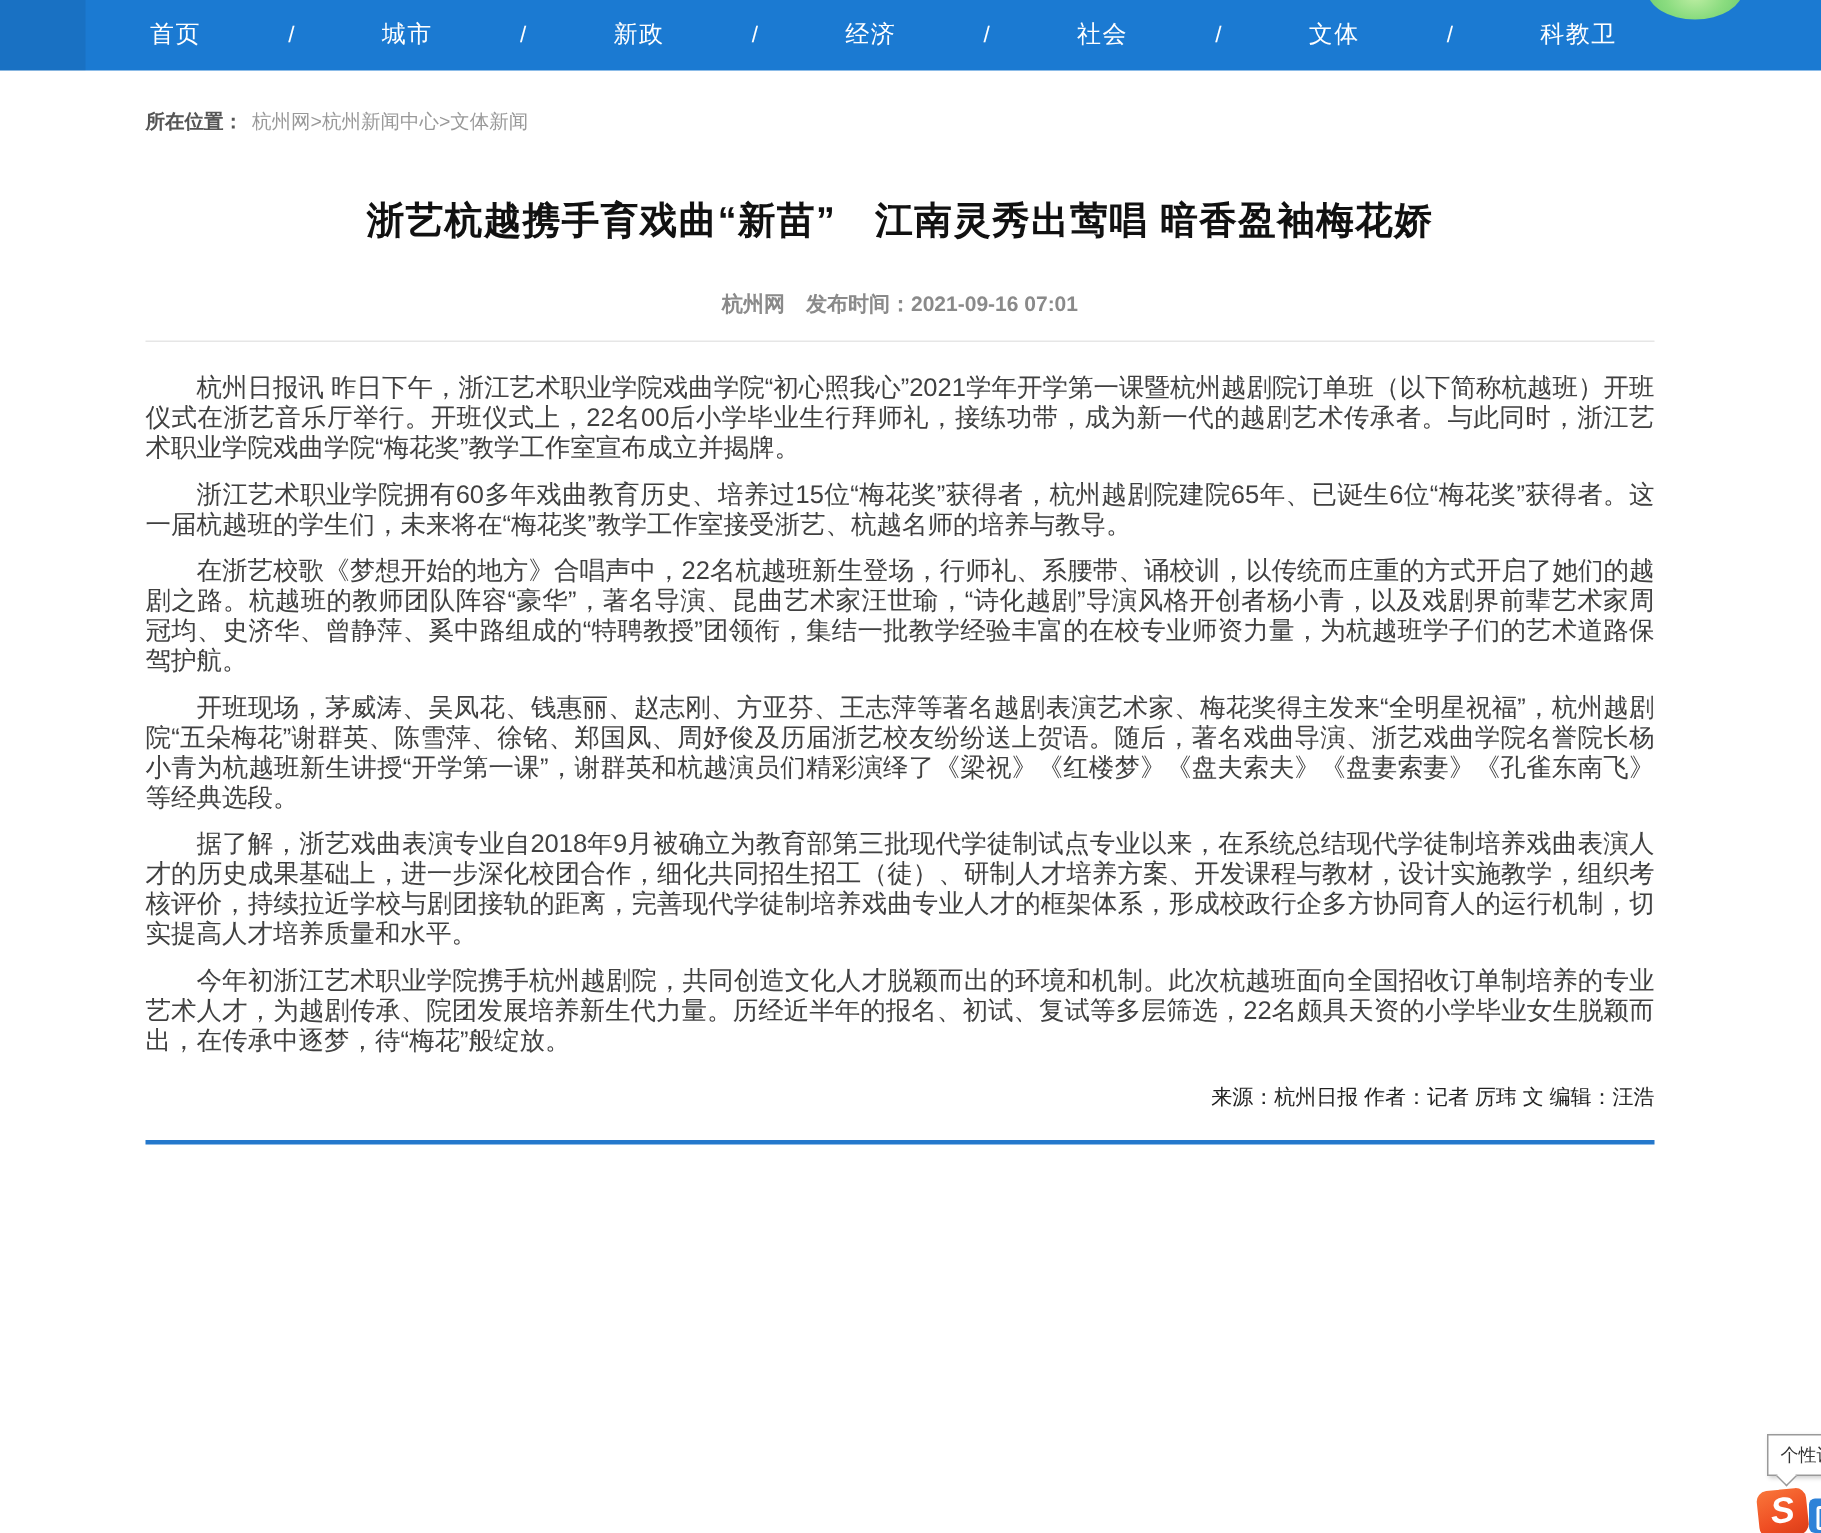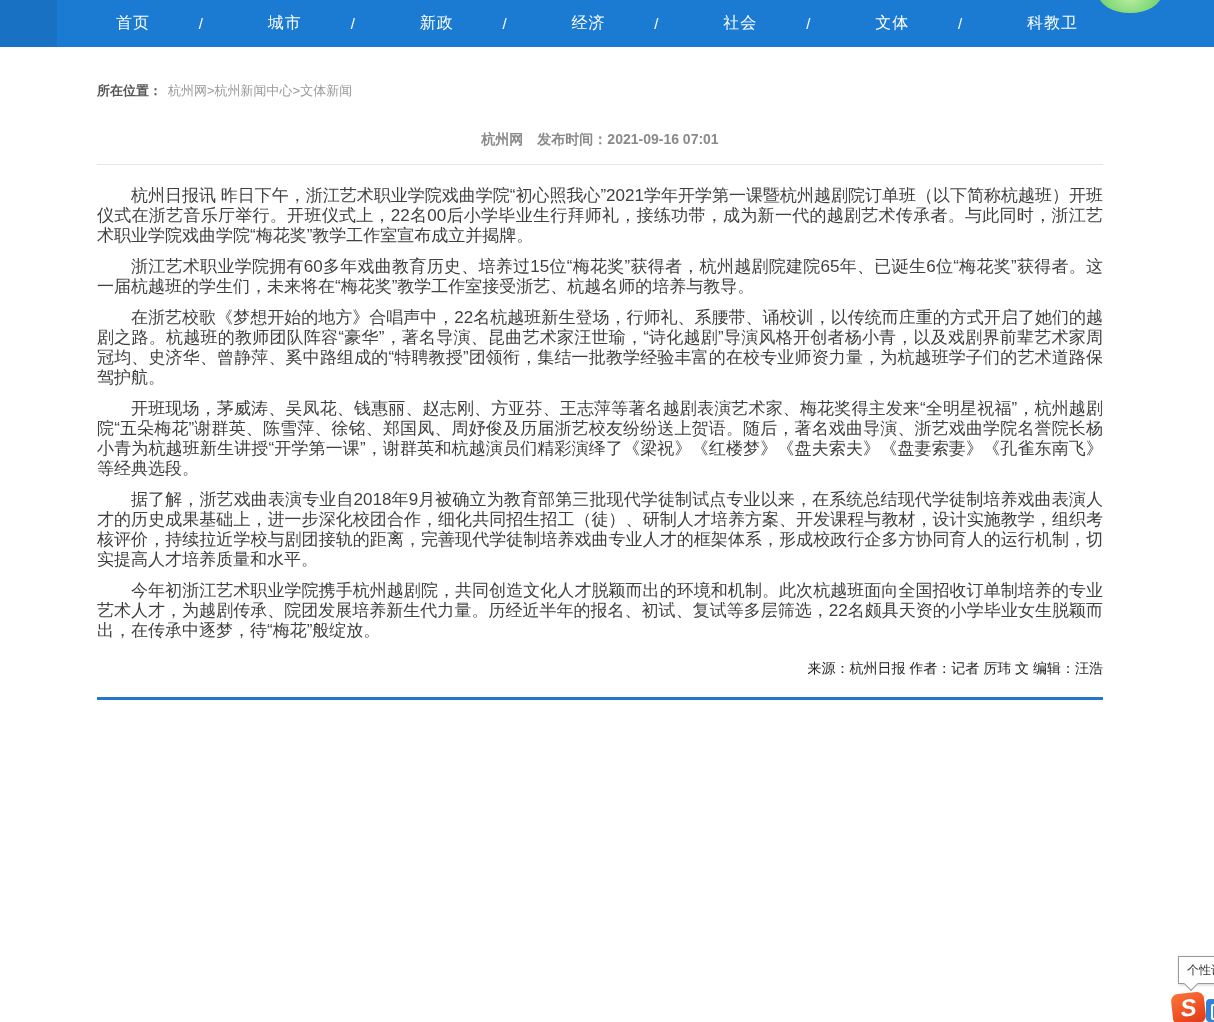--- a/index.html
+++ b/index.html
@@ -25,38 +25,38 @@
     width:57px; height:47px;
     background:rgba(0,0,0,0.07);
   }
   .nav-inner {
     position:absolute; left:100px; top:0;
     width:978px; height:47px;
     display:flex; align-items:center; justify-content:space-between;
   }
   .nav-item {
     color:#ffffff; font-size:16px; letter-spacing:1px;
-    cursor:pointer; white-space:nowrap;margin-left:16px;
+    cursor:pointer; white-space:nowrap;
   }
   .nav-sep { color:#ffffff; font-size:15px; }
   .float-blob {
     position:absolute; left:1098px; top:-27px;
     width:64px; height:40px; border-radius:50%;
     background:radial-gradient(ellipse at 50% 60%, #bfeea4 0%, #8adc7f 45%, #5fc468 100%);
   }
 
   
   .container {
     position:relative;
     margin-left:97px;
     width:1006px;
   }
 
   .breadcrumb {
-    margin-top:35px;
+    margin-top:25px;
     font-size:13px;
   }
   .breadcrumb .bc-label { color:#555555; font-weight:bold; }
   .breadcrumb .bc-path { color:#999999; margin-left:6px; cursor:pointer; }
 
   .article-title {
     margin-top:40px;
     text-align:center;
     font-size:25px;
     font-weight:bold;
@@ -170,20 +170,21 @@
   </div>
   <div class="float-blob"></div>
 </div>
 
 <div class="container">
 
   <div class="breadcrumb">
     <span class="bc-label">所在位置：</span><span class="bc-path">杭州网&gt;杭州新闻中心&gt;文体新闻</span>
   </div>
 
+  <h1 class="article-title">浙艺杭越携手育戏曲“新苗”　江南灵秀出莺唱 暗香盈袖梅花娇</h1>
 
   <div class="article-meta">杭州网　发布时间：2021-09-16 07:01</div>
 
   <div class="meta-divider"></div>
 
   <div class="article-body">
     <p>杭州日报讯 昨日下午，浙江艺术职业学院戏曲学院“初心照我心”2021学年开学第一课暨杭州越剧院订单班（以下简称杭越班）开班仪式在浙艺音乐厅举行。开班仪式上，22名00后小学毕业生行拜师礼，接练功带，成为新一代的越剧艺术传承者。与此同时，浙江艺术职业学院戏曲学院“梅花奖”教学工作室宣布成立并揭牌。</p>
     <p>浙江艺术职业学院拥有60多年戏曲教育历史、培养过15位“梅花奖”获得者，杭州越剧院建院65年、已诞生6位“梅花奖”获得者。这一届杭越班的学生们，未来将在“梅花奖”教学工作室接受浙艺、杭越名师的培养与教导。</p>
     <p>在浙艺校歌《梦想开始的地方》合唱声中，22名杭越班新生登场，行师礼、系腰带、诵校训，以传统而庄重的方式开启了她们的越剧之路。杭越班的教师团队阵容“豪华”，著名导演、昆曲艺术家汪世瑜，“诗化越剧”导演风格开创者杨小青，以及戏剧界前辈艺术家周冠均、史济华、曾静萍、奚中路组成的“特聘教授”团领衔，集结一批教学经验丰富的在校专业师资力量，为杭越班学子们的艺术道路保驾护航。</p>
     <p>开班现场，茅威涛、吴凤花、钱惠丽、赵志刚、方亚芬、王志萍等著名越剧表演艺术家、梅花奖得主发来“全明星祝福”，杭州越剧院“五朵梅花”谢群英、陈雪萍、徐铭、郑国凤、周妤俊及历届浙艺校友纷纷送上贺语。随后，著名戏曲导演、浙艺戏曲学院名誉院长杨小青为杭越班新生讲授“开学第一课”，谢群英和杭越演员们精彩演绎了《梁祝》《红楼梦》《盘夫索夫》《盘妻索妻》《孔雀东南飞》等经典选段。</p>

